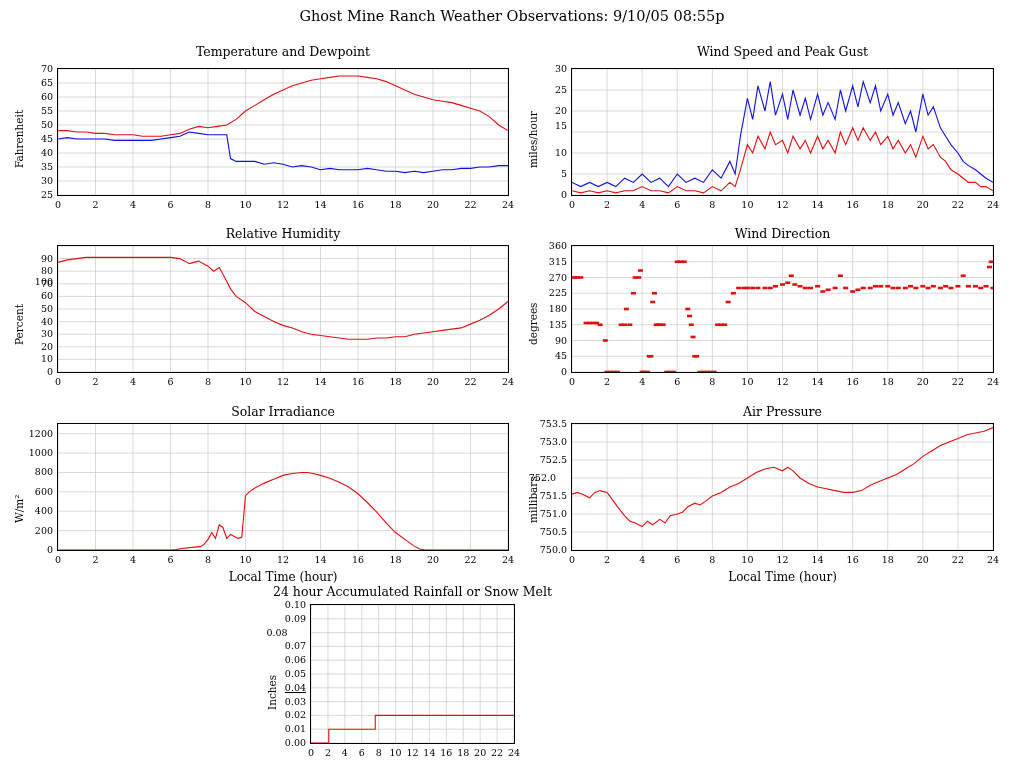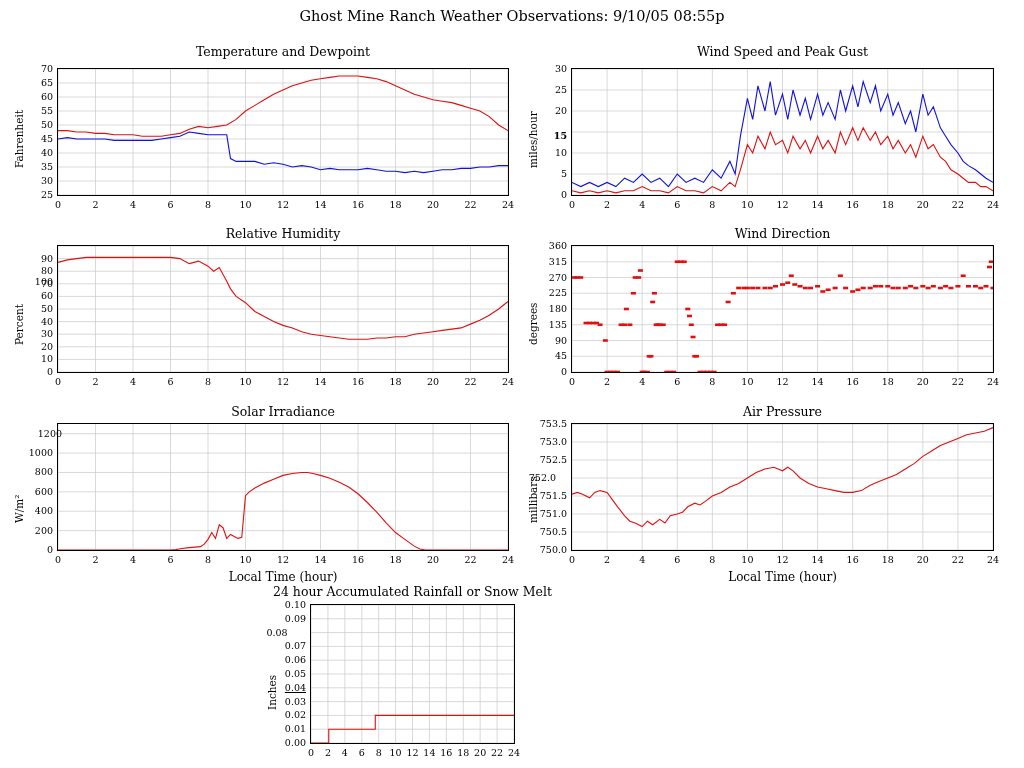--- a/index.html
+++ b/index.html
@@ -103,21 +103,21 @@
           <line y1="0" y2="126" x1="385.91666666666663" x2="385.91666666666663"></line>
           <line y1="0" y2="126" x1="421" x2="421"></line>
         </g>
         <path d="M0.00 113.40 L8.77 117.60 L17.54 113.40 L26.31 117.60 L35.08 113.40 L43.85 117.60 L52.63 109.20 L61.40 113.40 L70.17 105.00 L78.94 113.40 L87.71 109.20 L96.48 117.60 L105.25 105.00 L114.02 113.40 L122.79 109.20 L131.56 113.40 L140.33 100.80 L149.10 109.20 L157.88 92.40 L163.14 105.00 L168.40 67.20 L175.42 29.40 L180.68 50.40 L185.94 16.80 L192.96 42.00 L198.22 12.60 L203.48 46.20 L210.50 25.20 L215.76 50.40 L221.03 21.00 L228.04 46.20 L233.30 29.40 L238.57 50.40 L245.58 25.20 L250.85 46.20 L256.11 33.60 L263.13 50.40 L268.39 21.00 L273.65 42.00 L280.67 16.80 L285.93 37.80 L291.19 12.60 L298.21 33.60 L303.47 16.80 L308.73 42.00 L315.75 25.20 L321.01 46.20 L326.28 33.60 L333.29 54.60 L338.55 42.00 L343.82 63.00 L350.83 25.20 L356.10 46.20 L361.36 37.80 L368.38 58.80 L373.64 67.20 L378.90 75.60 L385.92 84.00 L391.18 92.40 L396.44 96.60 L403.46 100.80 L408.72 105.00 L413.98 109.20 L421.00 113.40" fill="none" stroke="#1010e0" stroke-width="1.1"></path>
         <path d="M0.00 121.80 L8.77 123.90 L17.54 121.80 L26.31 123.90 L35.08 121.80 L43.85 123.90 L52.63 121.80 L61.40 121.80 L70.17 117.60 L78.94 121.80 L87.71 121.80 L96.48 123.90 L105.25 117.60 L114.02 121.80 L122.79 121.80 L131.56 123.90 L140.33 117.60 L149.10 121.80 L157.88 113.40 L163.14 117.60 L168.40 100.80 L175.42 75.60 L180.68 84.00 L185.94 67.20 L192.96 79.80 L198.22 63.00 L203.48 75.60 L210.50 71.40 L215.76 84.00 L221.03 67.20 L228.04 79.80 L233.30 71.40 L238.57 84.00 L245.58 67.20 L250.85 79.80 L256.11 71.40 L263.13 84.00 L268.39 63.00 L273.65 75.60 L280.67 58.80 L285.93 71.40 L291.19 58.80 L298.21 71.40 L303.47 63.00 L308.73 75.60 L315.75 67.20 L321.01 79.80 L326.28 71.40 L333.29 84.00 L338.55 75.60 L343.82 88.20 L350.83 67.20 L356.10 79.80 L361.36 75.60 L368.38 88.20 L373.64 92.40 L378.90 100.80 L385.92 105.00 L391.18 109.20 L396.44 113.40 L403.46 113.40 L408.72 117.60 L413.98 117.60 L421.00 121.80" fill="none" stroke="#e01010" stroke-width="1.1"></path>
       </svg>
     </div>
     <div class="ytick" style="left: 525px; width: 42px; top: 189px;">0</div>
     <div class="ytick" style="left: 525px; width: 42px; top: 168px;">5</div>
     <div class="ytick" style="left: 525px; width: 42px; top: 147px;">10</div>
-    <div class="ytick" style="left: 525px; width: 42px; top: 130px; font-weight: bold;">15</div>
+    <div class="ytick" style="left: 525px; width: 42px; top: 120px;">15</div>
     <div class="ytick" style="left: 525px; width: 42px; top: 105px;">20</div>
     <div class="ytick" style="left: 525px; width: 42px; top: 84px;">25</div>
     <div class="ytick" style="left: 525px; width: 42px; top: 63px;">30</div>
     <div class="xtick" style="left: 557px; width: 30px; top: 199px;">0</div>
     <div class="xtick" style="left: 592.083px; width: 30px; top: 199px;">2</div>
     <div class="xtick" style="left: 627.167px; width: 30px; top: 199px;">4</div>
     <div class="xtick" style="left: 662.25px; width: 30px; top: 199px;">6</div>
     <div class="xtick" style="left: 697.333px; width: 30px; top: 199px;">8</div>
     <div class="xtick" style="left: 732.417px; width: 30px; top: 199px;">10</div>
     <div class="xtick" style="left: 767.5px; width: 30px; top: 199px;">12</div>
@@ -366,21 +366,21 @@
         </g>
         <path d="M0.00 126.00 L18.75 126.00 L37.50 126.00 L56.25 126.00 L75.00 126.00 L93.75 126.00 L112.50 126.00 L118.13 125.52 L123.75 124.55 L131.25 123.58 L136.88 123.09 L142.50 122.61 L146.25 120.18 L150.00 115.34 L153.75 108.55 L157.50 114.37 L161.25 100.80 L165.00 103.71 L168.75 114.37 L172.50 110.49 L176.25 112.43 L180.00 114.37 L183.75 113.40 L187.50 71.72 L191.25 67.85 L196.88 63.97 L206.25 59.12 L215.63 55.25 L225.00 51.37 L234.38 49.43 L243.75 48.46 L249.38 48.46 L255.00 49.43 L262.50 51.37 L271.88 54.28 L281.25 58.15 L290.63 63.00 L300.00 69.78 L309.38 78.51 L318.75 88.20 L328.13 98.86 L337.50 108.55 L346.88 115.34 L356.25 122.12 L361.88 125.03 L367.50 126.00 L375.00 126.00 L393.75 126.00 L412.50 126.00 L431.25 126.00 L450.00 126.00" fill="none" stroke="#e01010" stroke-width="1.1"></path>
       </svg>
     </div>
     <div class="ytick" style="left: 11px; width: 42px; top: 544px;">0</div>
     <div class="ytick" style="left: 11px; width: 42px; top: 524.615px;">200</div>
     <div class="ytick" style="left: 11px; width: 42px; top: 505.231px;">400</div>
     <div class="ytick" style="left: 11px; width: 42px; top: 485.846px;">600</div>
     <div class="ytick" style="left: 11px; width: 42px; top: 466.462px;">800</div>
     <div class="ytick" style="left: 11px; width: 42px; top: 447.077px;">1000</div>
-    <div class="ytick" style="left: 20px; width: 42px; top: 427.692px;">1200</div>
+    <div class="ytick" style="left: 11px; width: 42px; top: 427.692px;">1200</div>
     <div class="xtick" style="left: 43px; width: 30px; top: 554px;">0</div>
     <div class="xtick" style="left: 80.5px; width: 30px; top: 554px;">2</div>
     <div class="xtick" style="left: 118px; width: 30px; top: 554px;">4</div>
     <div class="xtick" style="left: 155.5px; width: 30px; top: 554px;">6</div>
     <div class="xtick" style="left: 193px; width: 30px; top: 554px;">8</div>
     <div class="xtick" style="left: 230.5px; width: 30px; top: 554px;">10</div>
     <div class="xtick" style="left: 268px; width: 30px; top: 554px;">12</div>
     <div class="xtick" style="left: 305.5px; width: 30px; top: 554px;">14</div>
     <div class="xtick" style="left: 343px; width: 30px; top: 554px;">16</div>
     <div class="xtick" style="left: 380.5px; width: 30px; top: 554px;">18</div>

